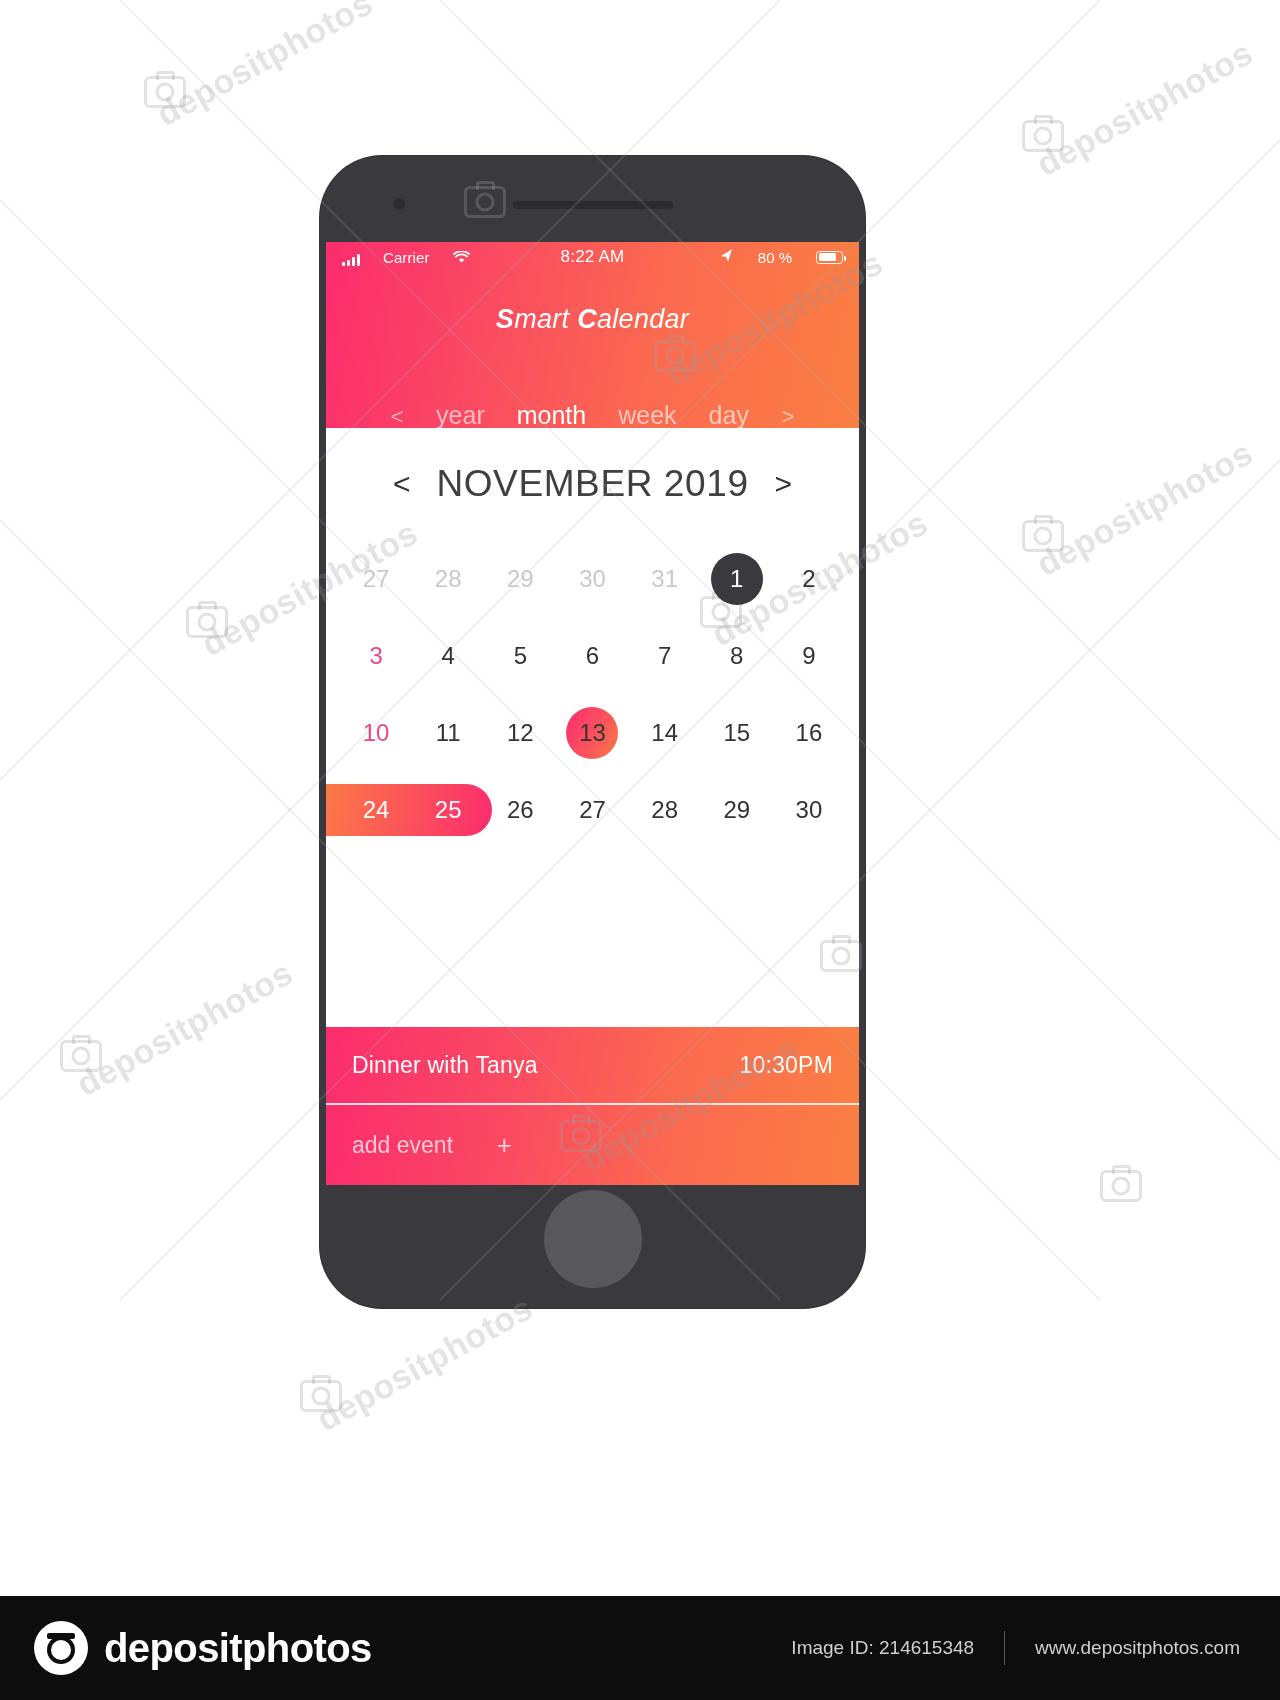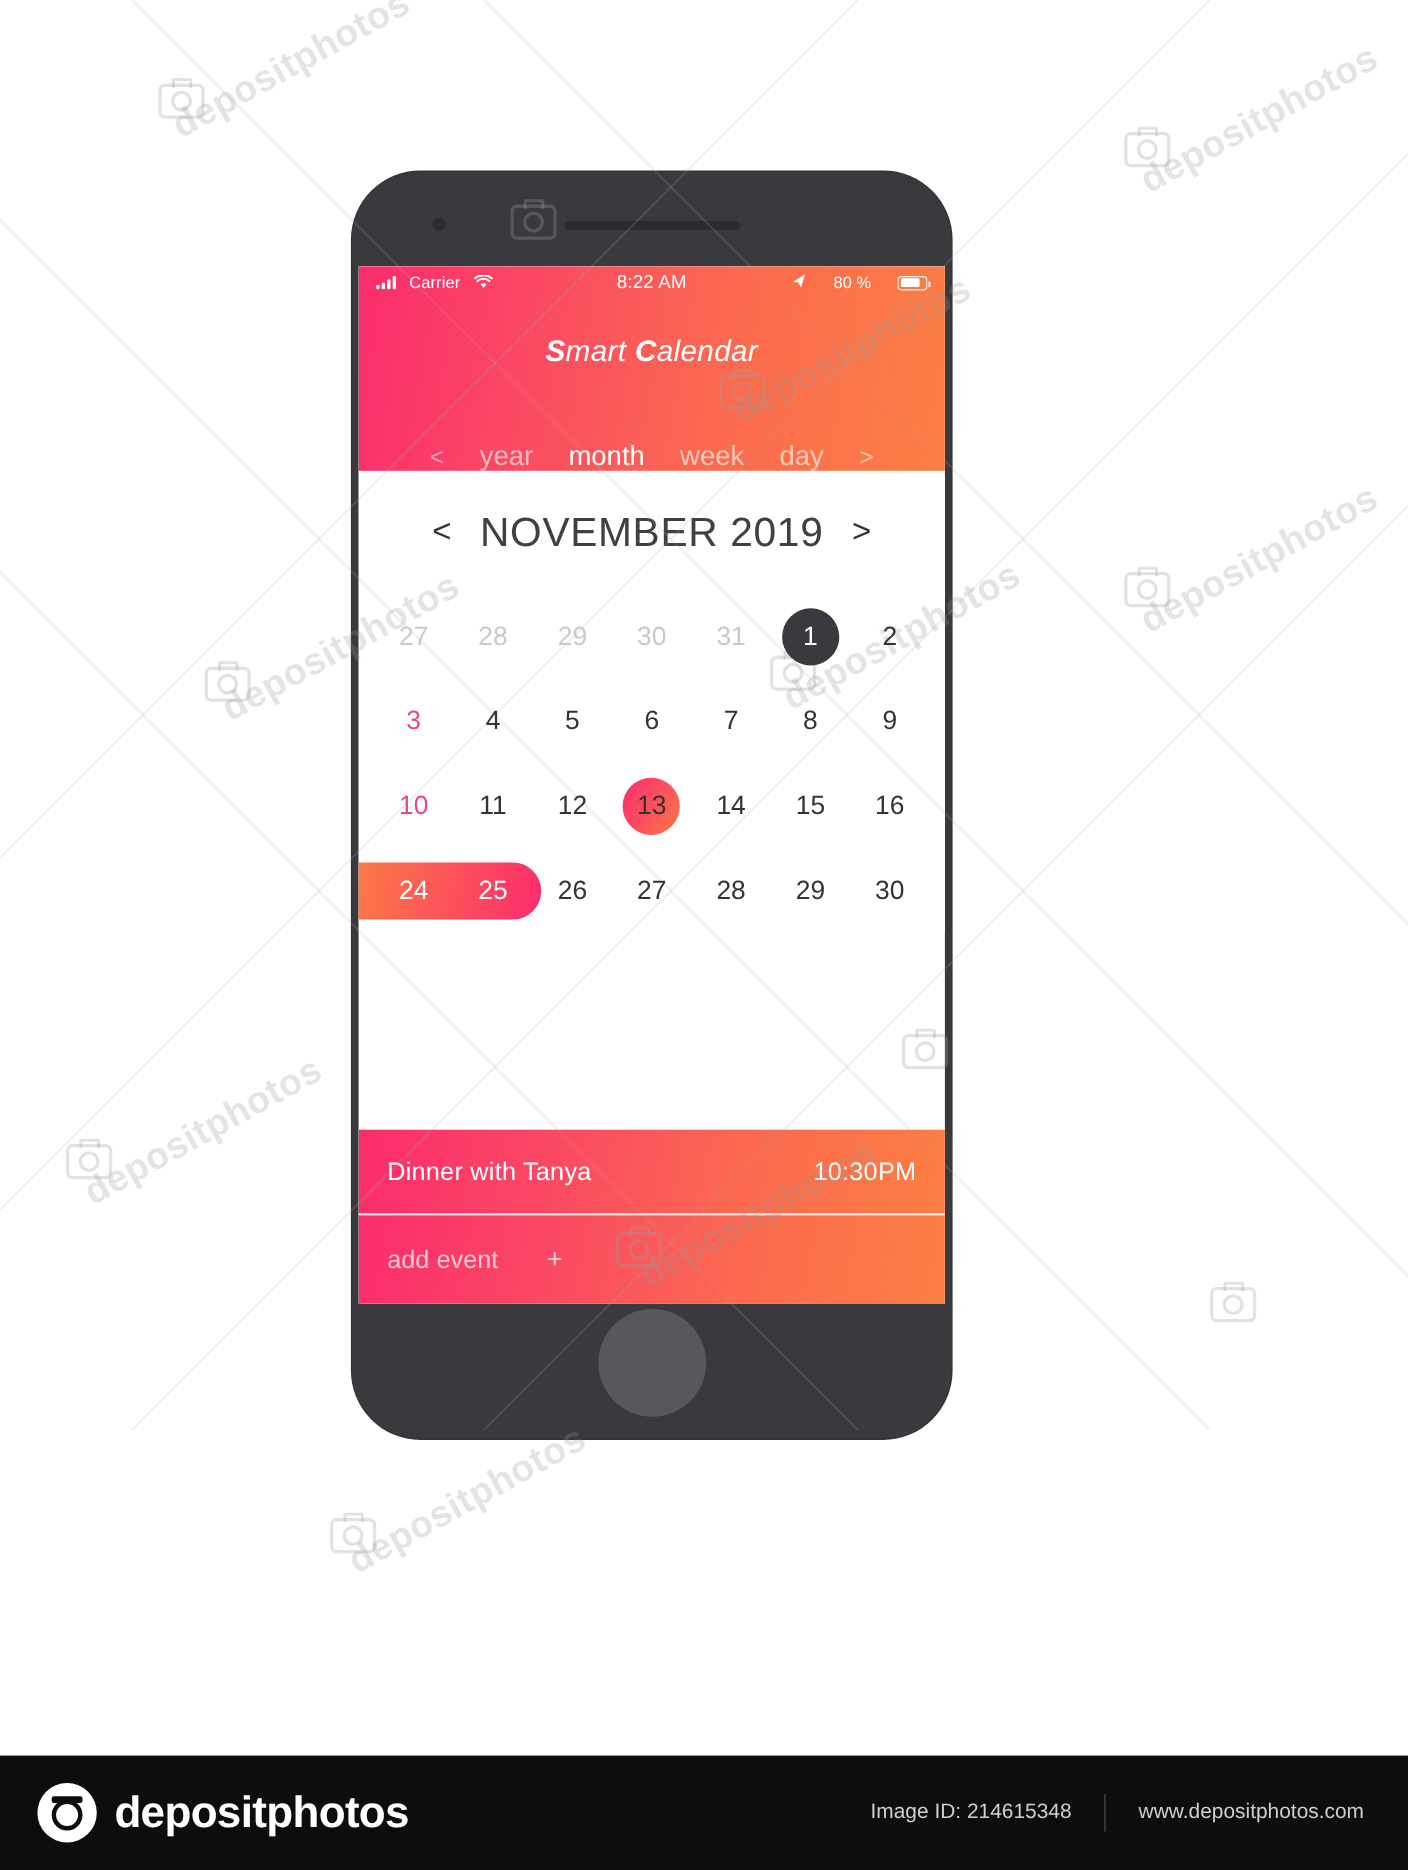--- a/index.html
+++ b/index.html
@@ -55,21 +55,21 @@
     background: linear-gradient(100deg, #fb2c6d 0%, #fa4a62 30%, #fb6a4f 62%, #fb7f43 100%);
   }
   .statusbar {
     height: 30px;
     display: flex; align-items: center;
     padding: 0 16px;
     color: #fff;
     font-size: 15px;
     position: relative;
   }
-  .sb-left { display: flex; align-items: center; gap: 12px; }
+  .sb-left { display: flex; align-items: flex-end; gap: 23px; }
   .sig { display: flex; align-items: flex-end; gap: 2px; height: 12px; }
   .sig i { display: block; width: 3px; background: #fff; border-radius: 1px; }
   .sig i:nth-child(1) { height: 4px; }
   .sig i:nth-child(2) { height: 6px; }
   .sig i:nth-child(3) { height: 9px; }
   .sig i:nth-child(4) { height: 12px; }
   .carrier { font-size: 15px; letter-spacing: .1px; }
   .wifi { font-size: 14px; line-height: 1; }
   .sb-center {
     position: absolute; left: 0; right: 0; text-align: center;

